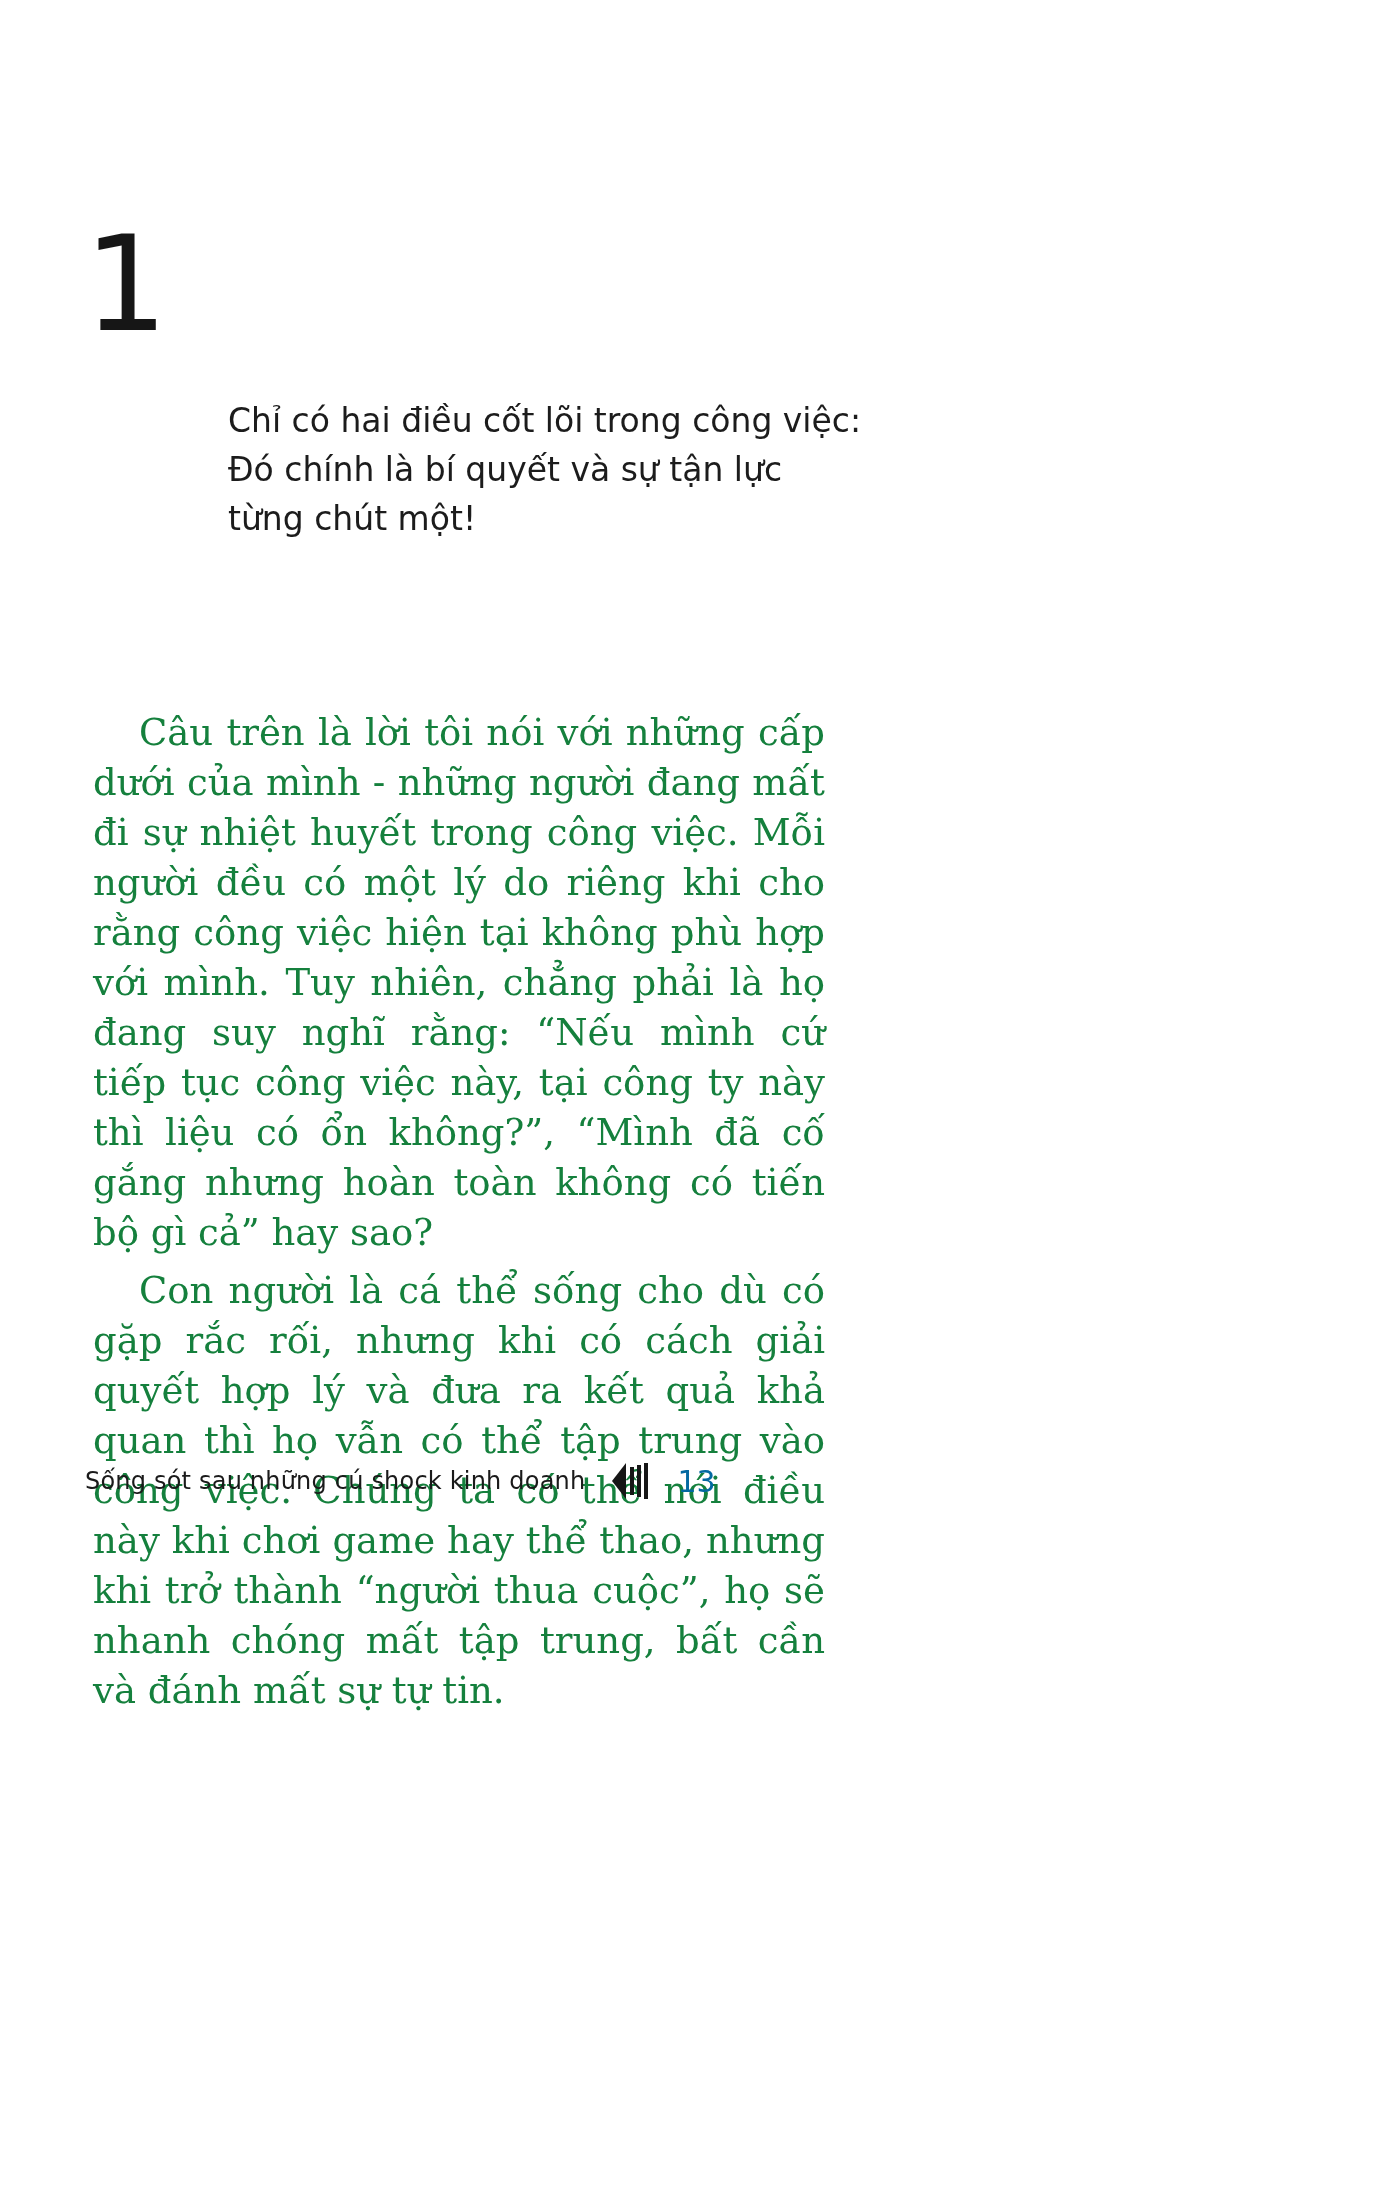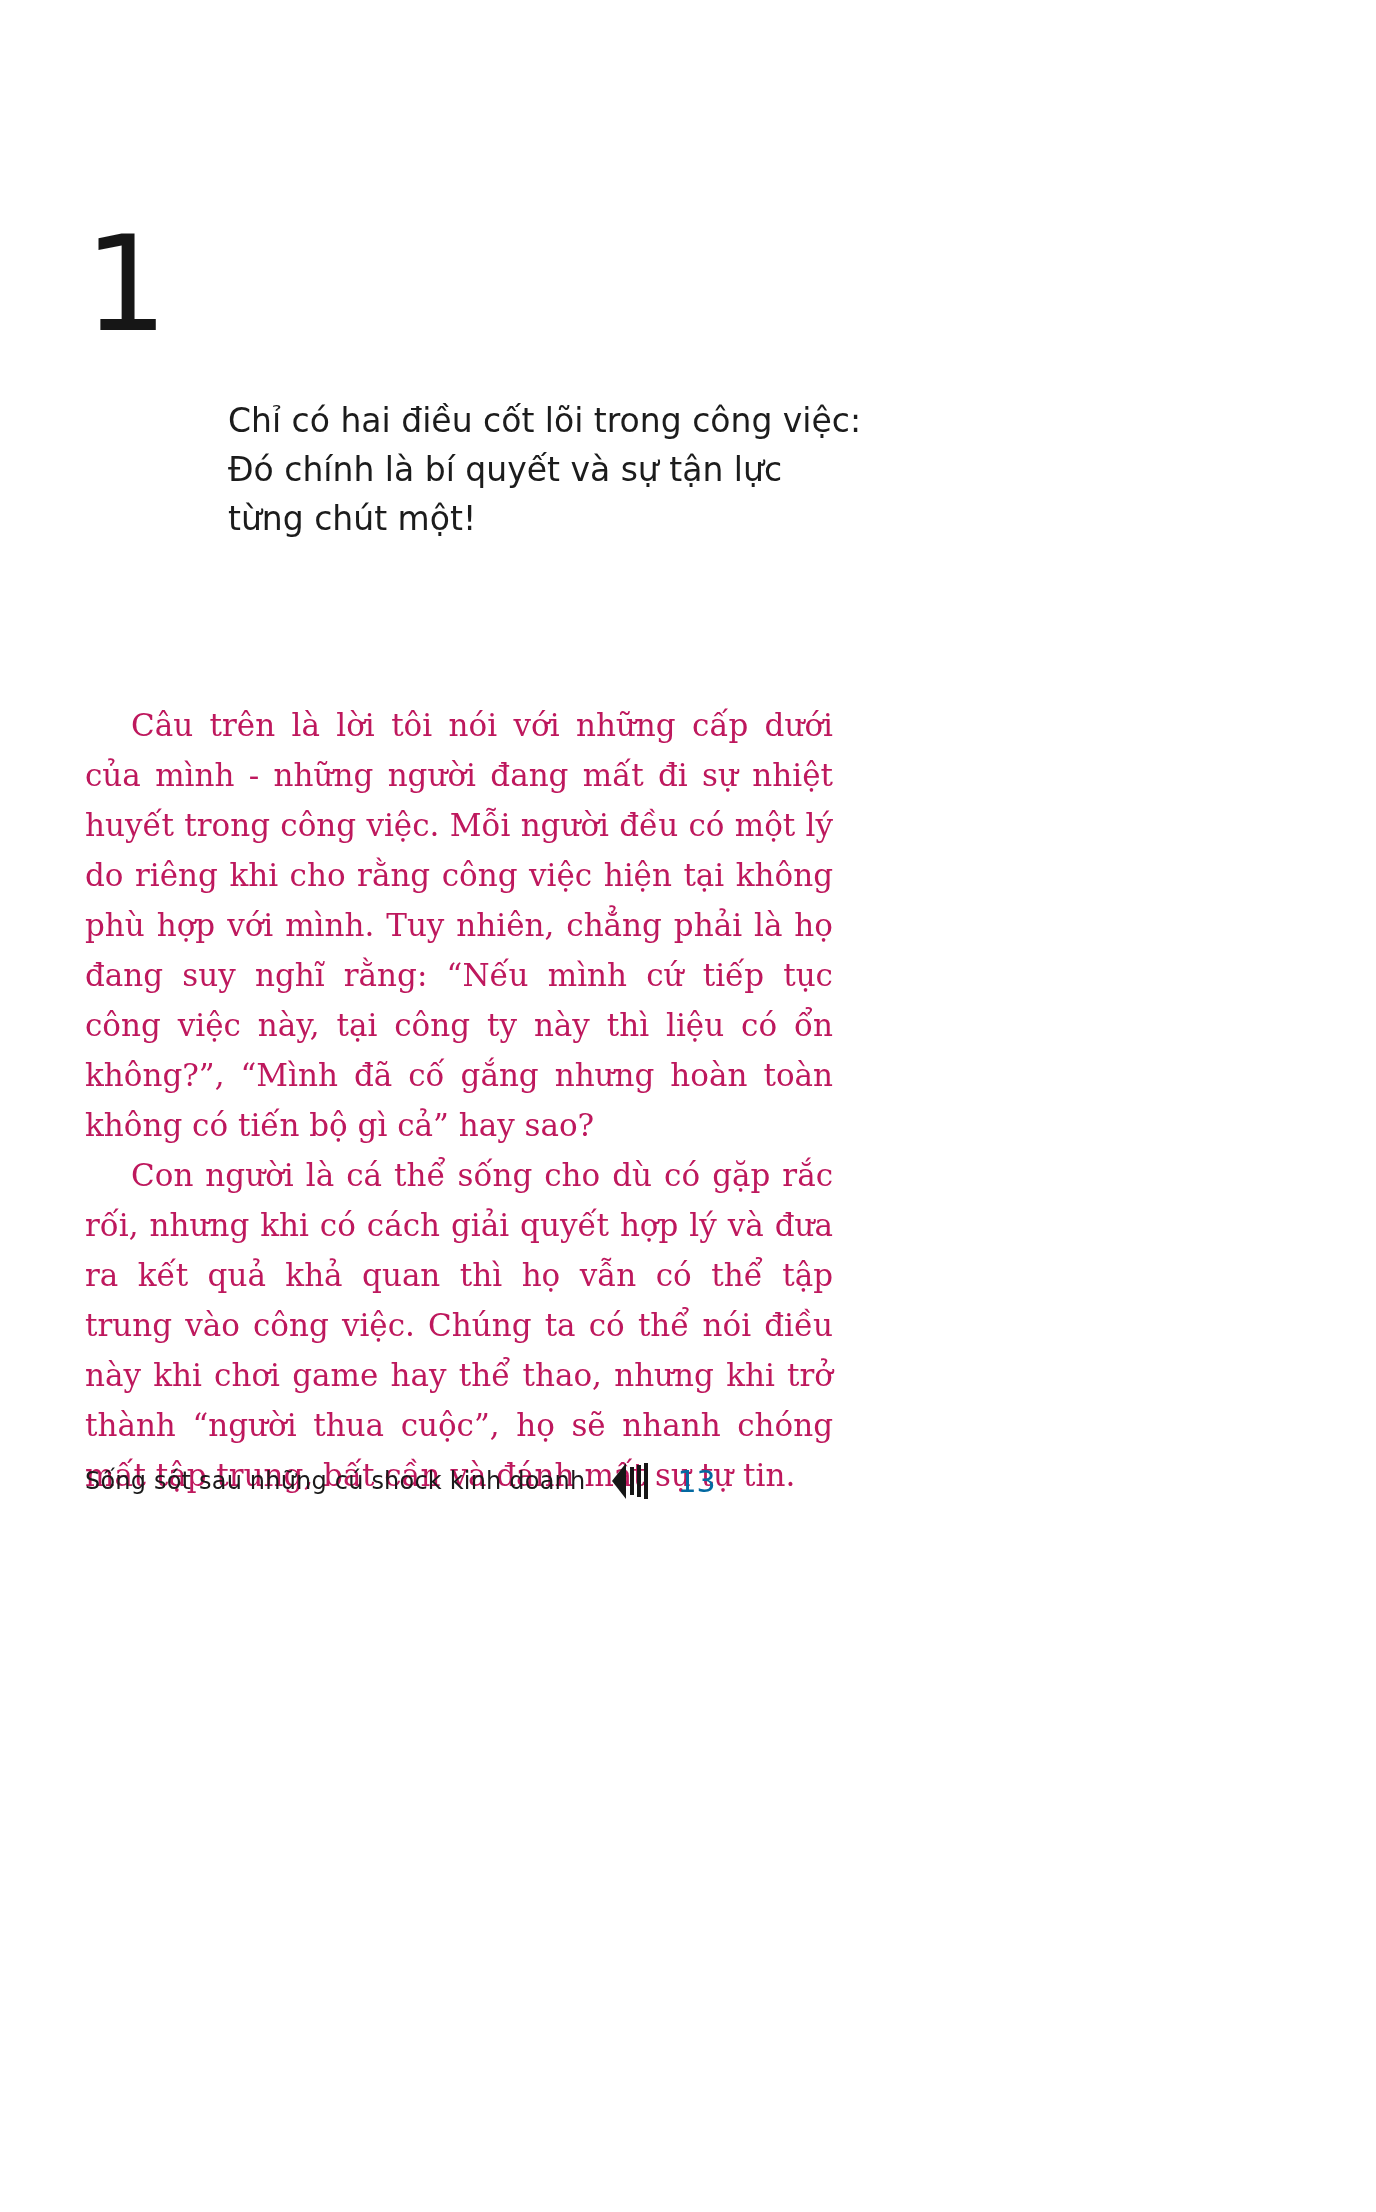--- a/index.html
+++ b/index.html
@@ -45,27 +45,27 @@
     margin-left: 46px;
   }
 
   .body-text {
     position: absolute;
     left: 85px;
     top: 700px;
     width: 748px;
   }
   .body-text p {
-    margin: 0;
+    margin: 8px;
     text-indent: 46px;
     font-family: "DejaVu Serif", serif;
-    font-size: 31px;
+    font-size: 37px;
     line-height: 50px;
     text-align: justify;
-    color: #be185d;
+    color: #15803d;
   }
 
   .footer {
     position: absolute;
     left: 85px;
     top: 1462px;
     width: 828px;
     display: flex;
     justify-content: flex-start;
     align-items: center;

